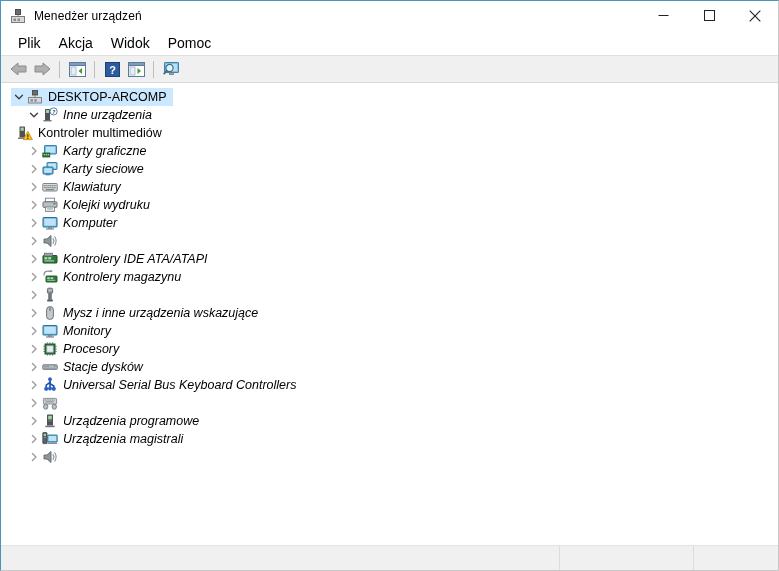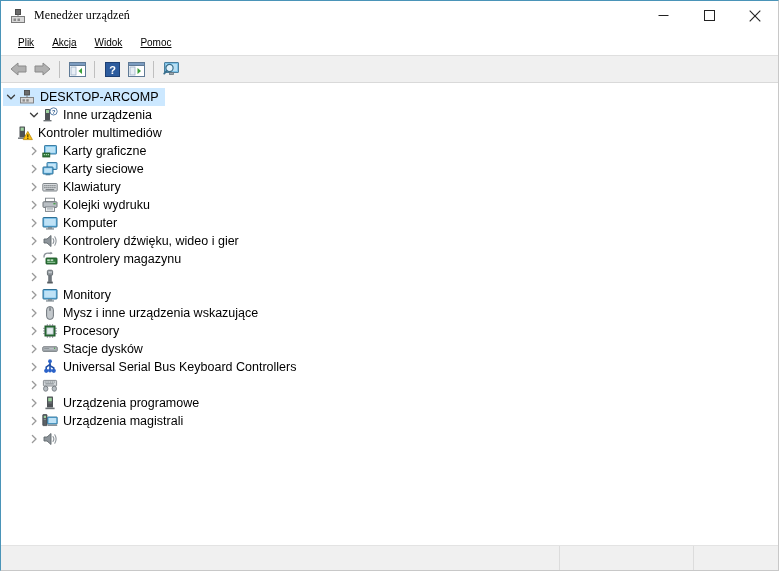--- a/index.html
+++ b/index.html
@@ -42,21 +42,20 @@
     margin-left: 9px;
     margin-right: 8px;
     position: relative;
     flex: none;
   }
   .title-text {
     font-size: 12px;
     color: #000000;
     letter-spacing: 0.1px;
     white-space: nowrap;
-    font-family: Liberation Serif, serif;
   }
   .caption-buttons {
     position: absolute;
     right: 0;
     top: 0;
     height: 29px;
     display: flex;
   }
   .cap-btn {
     width: 46px;
@@ -76,26 +75,25 @@
     height: 26px;
     min-height: 26px;
     background: #ffffff;
     display: flex;
     align-items: center;
     padding-left: 8px;
     border-bottom: 1px solid #dfdfdf;
     box-sizing: border-box;
   }
   .menu-item {
-    font-size: 10px;
+    font-size: 14px;
     color: #000000;
     padding: 3px 9px;
     white-space: nowrap;
     cursor: default;
-    text-decoration: underline;
   }
 
   
   .toolbar {
     height: 27px;
     min-height: 27px;
     background: #f0f0f0;
     border-bottom: 1px solid #d9d9d9;
     display: flex;
     align-items: center;
@@ -157,22 +155,22 @@
   .node-icon {
     width: 16px;
     height: 16px;
     margin-right: 5px;
     flex: none;
     position: relative;
   }
   .node-label { line-height: 16px; }
 
   
-  .lvl0 { padding-left: 2px; }
-  .lvl1 { padding-left: 25px; }
+  .lvl0 { padding-left: 10px; }
+  .lvl1 { padding-left: 25px; font-style: italic; }
   .lvl2 { }
 
   
   .statusbar {
     height: 25px;
     min-height: 25px;
     background: #f0f0f0;
     border-top: 1px solid #e3e3e3;
     display: flex;
     box-sizing: border-box;
@@ -469,24 +467,42 @@
             <path d="M3.4 1.5 L7 5 L3.4 8.5" fill="none" stroke="#9a9a9a" stroke-width="1.3" stroke-linecap="round" stroke-linejoin="round"></path>
           </svg>
         </span>
         <span class="node-icon">
           <svg width="16" height="16" viewBox="0 0 16 16">
             <path d="M2 6 L5 6 L9 2.5 L9 13.5 L5 10 L2 10 Z" fill="#8e959b" stroke="#5f666b" stroke-width="0.9" stroke-linejoin="round"></path>
             <path d="M11 5.5 Q12.8 8 11 10.5" fill="none" stroke="#8e959b" stroke-width="1.1" stroke-linecap="round"></path>
             <path d="M12.8 3.8 Q15.4 8 12.8 12.2" fill="none" stroke="#8e959b" stroke-width="1.1" stroke-linecap="round"></path>
           </svg>
         </span>
-        <span class="node-label">Kontrolery dźwięku, wideo i gier</span>
-      </div>
-    </div>
-
+      </div>
+    </div>
+
+    <div class="tree-row lvl1">
+      <div class="row-inner">
+        <span class="expander">
+          <svg width="10" height="10" viewBox="0 0 10 10">
+            <path d="M3.4 1.5 L7 5 L3.4 8.5" fill="none" stroke="#9a9a9a" stroke-width="1.3" stroke-linecap="round" stroke-linejoin="round"></path>
+          </svg>
+        </span>
+        <span class="node-icon">
+          <svg width="16" height="16" viewBox="0 0 16 16">
+            <rect x="1" y="4.5" width="14" height="7.5" rx="0.6" fill="#2f7a3a" stroke="#1c5226" stroke-width="1"></rect>
+            <rect x="2.4" y="2.2" width="8" height="2.8" fill="#9aa3a9" stroke="#6b7379" stroke-width="0.8"></rect>
+            <rect x="2.4" y="6.2" width="3" height="2.2" fill="#bcd9c2"></rect>
+            <rect x="6.2" y="6.2" width="3" height="2.2" fill="#bcd9c2"></rect>
+            <rect x="2.4" y="9.2" width="9.6" height="1.4" fill="#8fc49a"></rect>
+          </svg>
+        </span>
+        <span class="node-label">Kontrolery IDE ATA/ATAPI</span>
+      </div>
+    </div>
 
     <div class="tree-row lvl1">
       <div class="row-inner">
         <span class="expander">
           <svg width="10" height="10" viewBox="0 0 10 10">
             <path d="M3.4 1.5 L7 5 L3.4 8.5" fill="none" stroke="#9a9a9a" stroke-width="1.3" stroke-linecap="round" stroke-linejoin="round"></path>
           </svg>
         </span>
         <span class="node-icon">
           <svg width="16" height="16" viewBox="0 0 16 16">
@@ -523,45 +539,45 @@
 
     <div class="tree-row lvl1">
       <div class="row-inner">
         <span class="expander">
           <svg width="10" height="10" viewBox="0 0 10 10">
             <path d="M3.4 1.5 L7 5 L3.4 8.5" fill="none" stroke="#9a9a9a" stroke-width="1.3" stroke-linecap="round" stroke-linejoin="round"></path>
           </svg>
         </span>
         <span class="node-icon">
           <svg width="16" height="16" viewBox="0 0 16 16">
+            <rect x="4.6" y="1.6" width="6.8" height="12.8" rx="3.2" fill="#c3c8cc" stroke="#6f767c" stroke-width="1"></rect>
+            <line x1="8" y1="1.8" x2="8" y2="6" stroke="#6f767c" stroke-width="0.9"></line>
+            <rect x="7.3" y="3" width="1.4" height="2.6" rx="0.7" fill="#7f868b"></rect>
+          </svg>
+        </span>
+        <span class="node-label">Mysz i inne urządzenia wskazujące</span>
+      </div>
+    </div>
+
+    <div class="tree-row lvl1">
+      <div class="row-inner">
+        <span class="expander">
+          <svg width="10" height="10" viewBox="0 0 10 10">
+            <path d="M3.4 1.5 L7 5 L3.4 8.5" fill="none" stroke="#9a9a9a" stroke-width="1.3" stroke-linecap="round" stroke-linejoin="round"></path>
+          </svg>
+        </span>
+        <span class="node-icon">
+          <svg width="16" height="16" viewBox="0 0 16 16">
             <rect x="1" y="2.5" width="14" height="9.5" rx="0.6" fill="#5fb3e4" stroke="#2f6f94" stroke-width="1"></rect>
             <rect x="2.2" y="3.7" width="11.6" height="7" fill="#bfe2f6"></rect>
             <rect x="6" y="12" width="4" height="1.6" fill="#7f8d96"></rect>
             <rect x="4" y="13.4" width="8" height="1.1" fill="#6b7880"></rect>
           </svg>
         </span>
         <span class="node-label">Monitory</span>
-      </div>
-    </div>
-
-    <div class="tree-row lvl1">
-      <div class="row-inner">
-        <span class="expander">
-          <svg width="10" height="10" viewBox="0 0 10 10">
-            <path d="M3.4 1.5 L7 5 L3.4 8.5" fill="none" stroke="#9a9a9a" stroke-width="1.3" stroke-linecap="round" stroke-linejoin="round"></path>
-          </svg>
-        </span>
-        <span class="node-icon">
-          <svg width="16" height="16" viewBox="0 0 16 16">
-            <rect x="4.6" y="1.6" width="6.8" height="12.8" rx="3.2" fill="#c3c8cc" stroke="#6f767c" stroke-width="1"></rect>
-            <line x1="8" y1="1.8" x2="8" y2="6" stroke="#6f767c" stroke-width="0.9"></line>
-            <rect x="7.3" y="3" width="1.4" height="2.6" rx="0.7" fill="#7f868b"></rect>
-          </svg>
-        </span>
-        <span class="node-label">Mysz i inne urządzenia wskazujące</span>
       </div>
     </div>
 
 
     <div class="tree-row lvl1">
       <div class="row-inner">
         <span class="expander">
           <svg width="10" height="10" viewBox="0 0 10 10">
             <path d="M3.4 1.5 L7 5 L3.4 8.5" fill="none" stroke="#9a9a9a" stroke-width="1.3" stroke-linecap="round" stroke-linejoin="round"></path>
           </svg>

